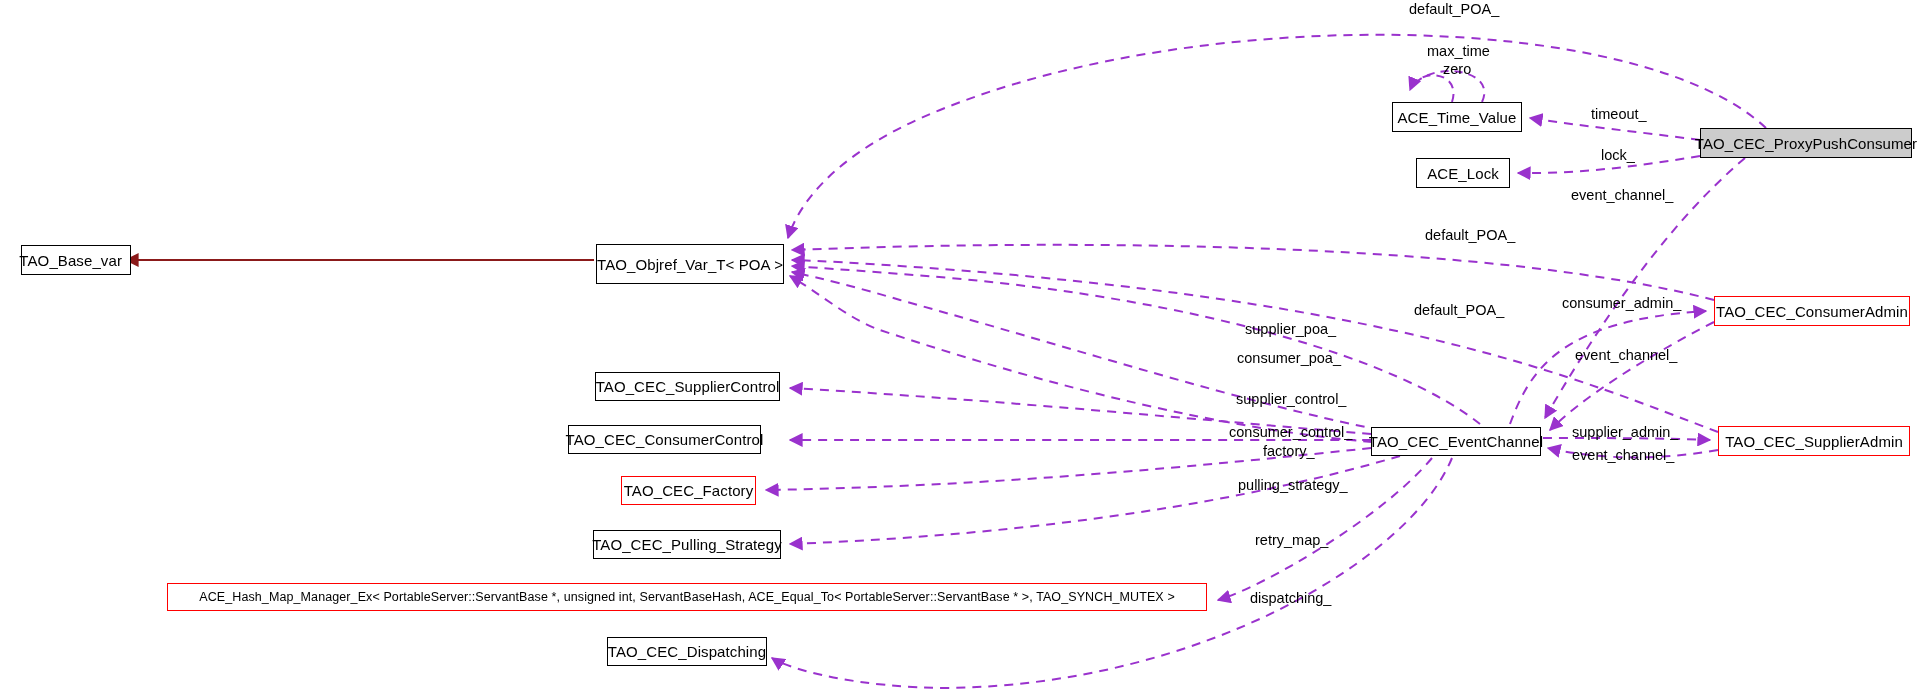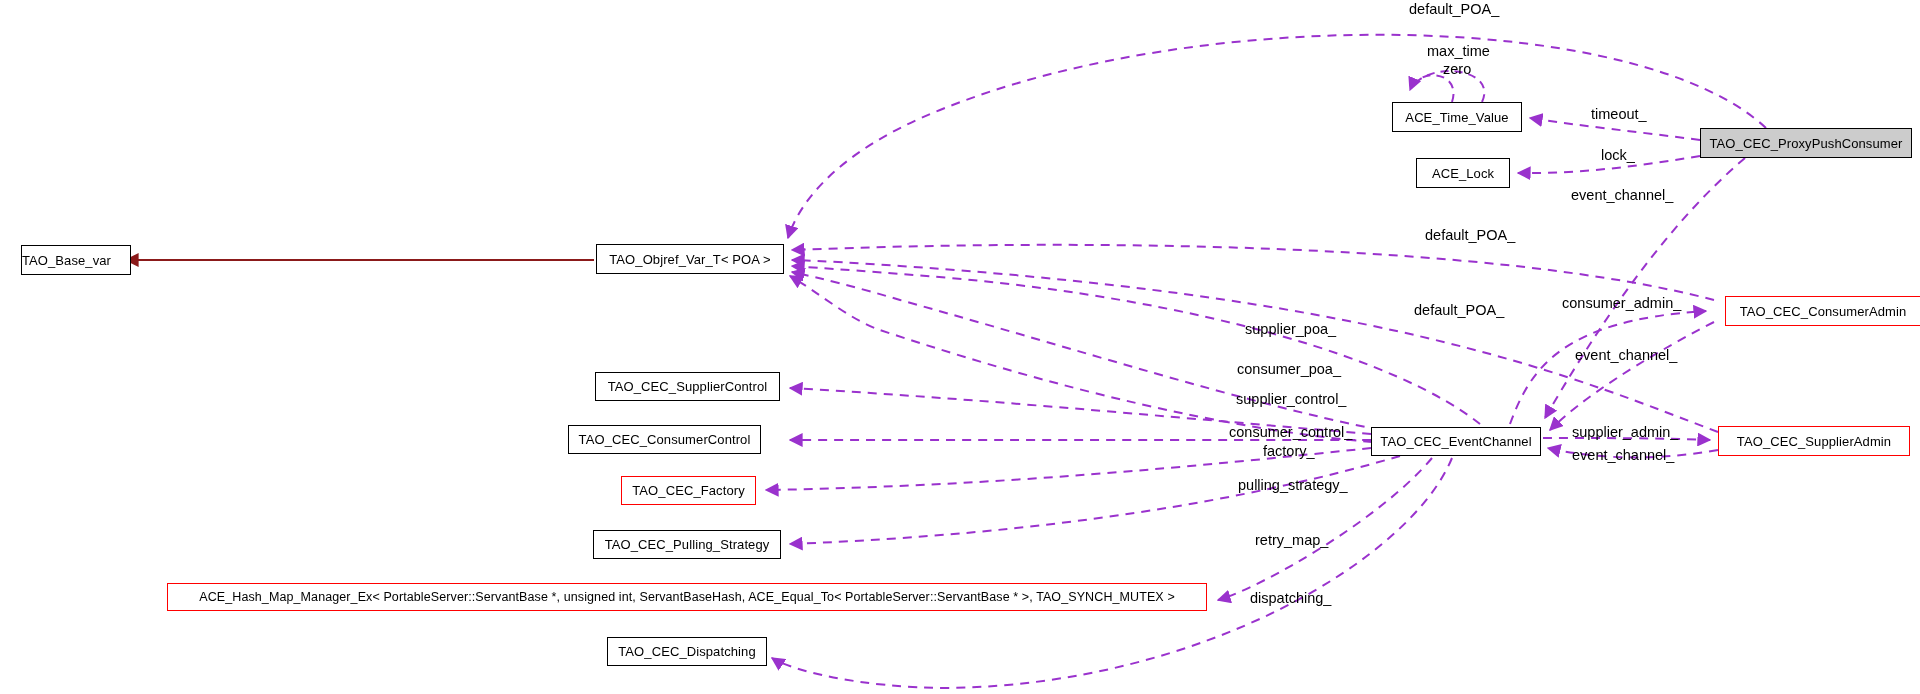--- a/index.html
+++ b/index.html
@@ -26,24 +26,24 @@
   }
   .node {
     position: absolute;
     box-sizing: border-box;
     display: flex;
     align-items: center;
     justify-content: center;
     background: #ffffff;
     border: 1px solid #000000;
     color: #000000;
-    font-size: 13px;
+    font-size: 15px;
     line-height: 1;
     white-space: nowrap;
-    padding: 0 19px;
+    padding: 0 8px;
     letter-spacing: 0.1px;
   }
   .node.highlight {
     background: #cccccc;
     border-color: #000000;
   }
   .node.red {
     border-color: #ff0000;
   }
   .node.small {
@@ -129,25 +129,25 @@
   </div>
 
   <div class="node" style="left:1416px; top:158px; width:94px; height:30px;">
     <span>ACE_Lock</span>
   </div>
 
   <div class="node" style="left:21px; top:245px; width:110px; height:30px;justify-content:flex-end;">
     <span>TAO_Base_var</span>
   </div>
 
-  <div class="node" style="left:596px; top:244px; width:188px; height:30px;">
+  <div class="node" style="left:596px; top:244px; width:188px; height:40px;">
     <span>TAO_Objref_Var_T&lt; POA &gt;</span>
   </div>
 
-  <div class="node red" style="left:1714px; top:296px; width:196px; height:30px;margin-left:11px;">
+  <div class="node red" style="left:1714px; top:296px; width:196px; height:30px;">
     <span>TAO_CEC_ConsumerAdmin</span>
   </div>
 
   <div class="node red" style="left:1718px; top:426px; width:192px; height:30px;">
     <span>TAO_CEC_SupplierAdmin</span>
   </div>
 
   <div class="node" style="left:1371px; top:427px; width:170px; height:29px;">
     <span>TAO_CEC_EventChannel</span>
   </div>
@@ -179,21 +179,21 @@
   <div class="edge-label" style="left:1409px; top:2px;">default_POA_</div>
   <div class="edge-label" style="left:1427px; top:44px;">max_time</div>
   <div class="edge-label" style="left:1443px; top:62px;">zero</div>
   <div class="edge-label" style="left:1591px; top:107px;">timeout_</div>
   <div class="edge-label" style="left:1601px; top:148px;">lock_</div>
   <div class="edge-label" style="left:1571px; top:188px;">event_channel_</div>
   <div class="edge-label" style="left:1425px; top:228px;">default_POA_</div>
   <div class="edge-label" style="left:1414px; top:303px;">default_POA_</div>
   <div class="edge-label" style="left:1562px; top:296px;">consumer_admin_</div>
   <div class="edge-label" style="left:1245px; top:322px;">supplier_poa_</div>
-  <div class="edge-label" style="left:1237px; top:362px;text-align:center;">consumer_poa_</div>
+  <div class="edge-label" style="left:1237px; top:351px;text-align:center;">consumer_poa_</div>
   <div class="edge-label" style="left:1575px; top:348px;">event_channel_</div>
   <div class="edge-label" style="left:1236px; top:392px;">supplier_control_</div>
   <div class="edge-label" style="left:1229px; top:425px;">consumer_control_</div>
   <div class="edge-label" style="left:1572px; top:425px;">supplier_admin_</div>
   <div class="edge-label" style="left:1263px; top:444px;">factory_</div>
   <div class="edge-label" style="left:1572px; top:448px;">event_channel_</div>
   <div class="edge-label" style="left:1238px; top:478px;">pulling_strategy_</div>
   <div class="edge-label" style="left:1255px; top:533px;">retry_map_</div>
   <div class="edge-label" style="left:1250px; top:591px;">dispatching_</div>
 

